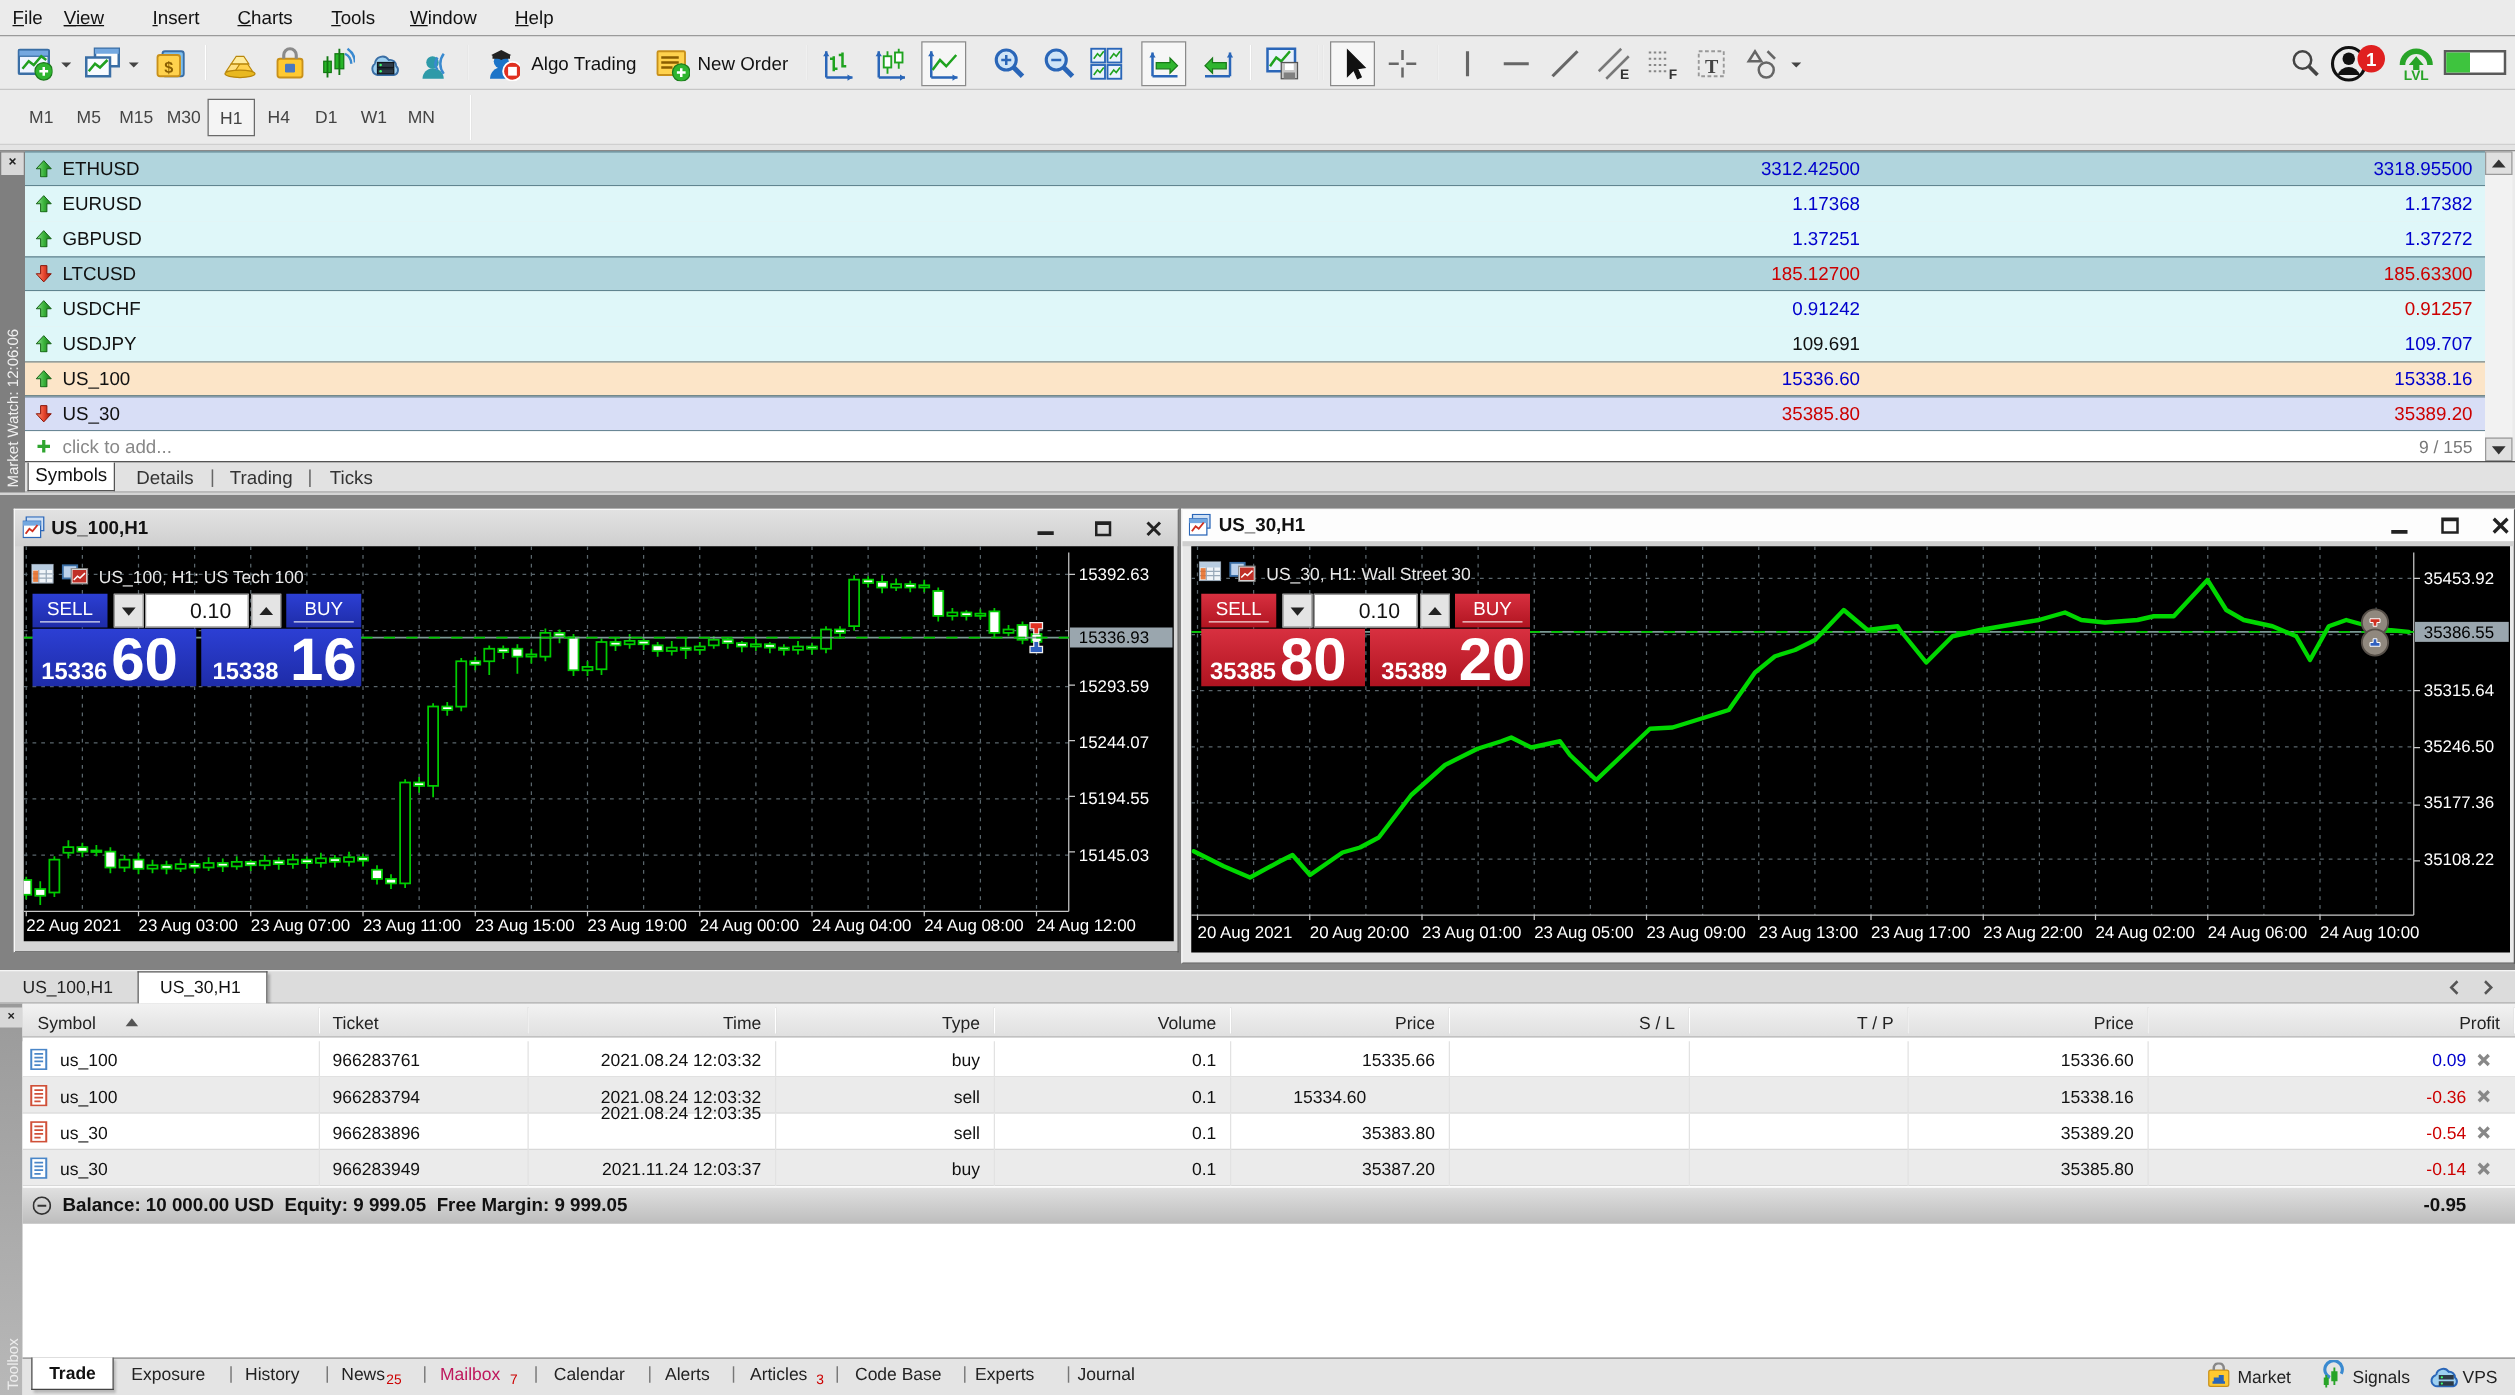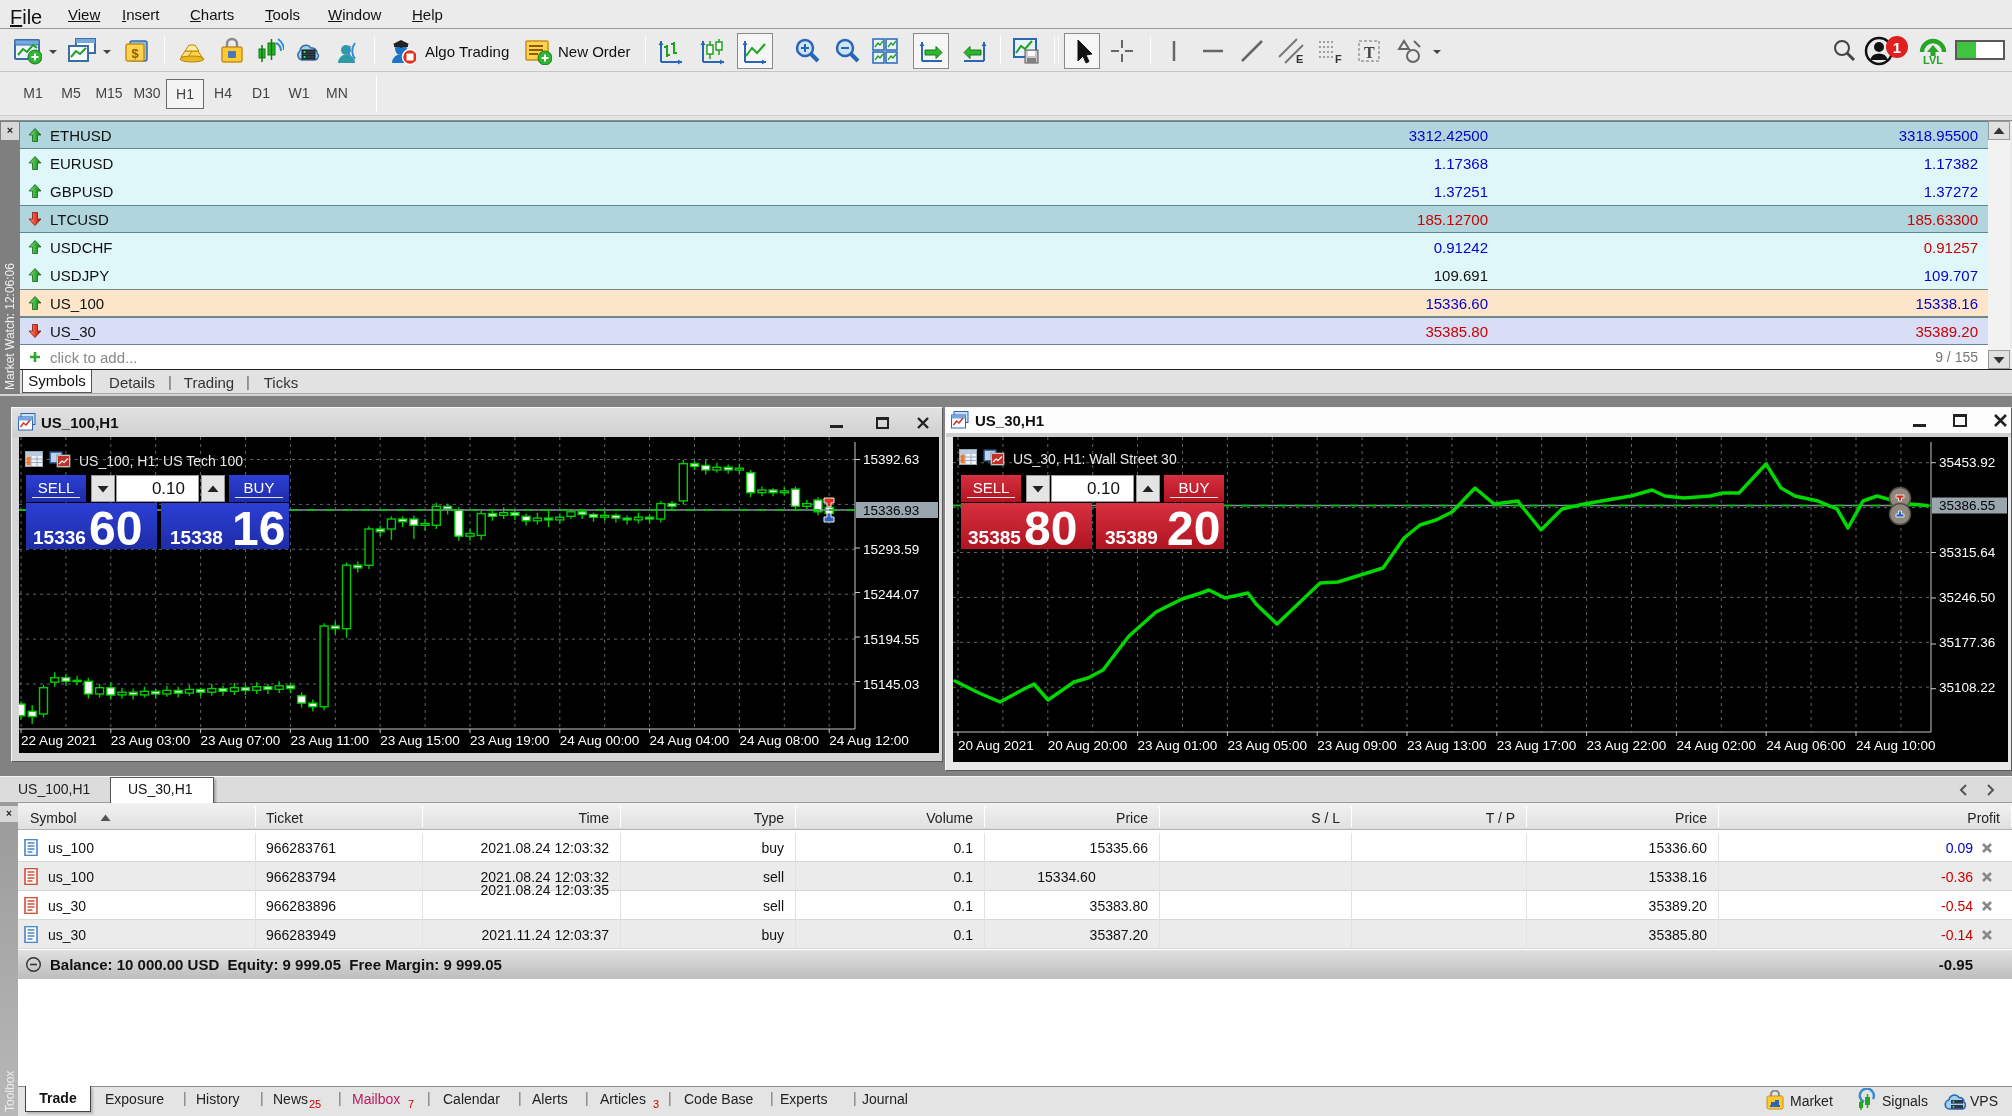--- a/index.html
+++ b/index.html
@@ -2,22 +2,22 @@
 <html><head><meta charset="utf-8"><style>
 * { margin:0; padding:0; box-sizing:border-box; }
 html,body { width:2012px; height:1116px; overflow:hidden; background:#ebebeb;
   font-family:"Liberation Sans", sans-serif; -webkit-font-smoothing:none; }
 .abs { position:absolute; }
 .txt { position:absolute; white-space:nowrap; }
 .u { text-decoration:underline; }
 </style></head><body>
 
 <div class="abs" style="left:0;top:0;width:2012px;height:29px;background:#ebebeb;border-bottom:1px solid #9a9a9a;"></div>
-<div class="txt" style="left:10px;top:6px;font-size:20px;color:#111;"><span class="u">F</span>ile</div>
-<div class="txt" style="left:68px;top:6px;font-size:15px;color:#111;text-decoration:underline;"><span class="u">V</span>iew</div>
+<div class="txt" style="left:10px;top:6px;font-size:15px;color:#111;"><span class="u">F</span>ile</div>
+<div class="txt" style="left:51px;top:6px;font-size:15px;color:#111;text-decoration:underline;"><span class="u">V</span>iew</div>
 <div class="txt" style="left:122px;top:6px;font-size:15px;color:#111;"><span class="u">I</span>nsert</div>
 <div class="txt" style="left:190px;top:6px;font-size:15px;color:#111;"><span class="u">C</span>harts</div>
 <div class="txt" style="left:265px;top:6px;font-size:15px;color:#111;"><span class="u">T</span>ools</div>
 <div class="txt" style="left:328px;top:6px;font-size:15px;color:#111;"><span class="u">W</span>indow</div>
 <div class="txt" style="left:412px;top:6px;font-size:15px;color:#111;"><span class="u">H</span>elp</div>
 <div class="abs" style="left:0;top:30px;width:2012px;height:42px;background:#ebebeb;border-bottom:1px solid #c6c6c6;"></div>
 <svg style="position:absolute;left:14px;top:37px;" width="28" height="28" viewBox="0 0 28 28">
     <rect x="1" y="3" width="24" height="19" rx="1" fill="#eef4ff" stroke="#3a6ea5" stroke-width="2"></rect>
 <rect x="1" y="3" width="24" height="5" fill="#74a8e0" stroke="#3a6ea5" stroke-width="1"></rect>
 <path d="M4 18 L9 12 L13 15 L19 8 L23 11" fill="none" stroke="#20a020" stroke-width="2"></path>
@@ -810,21 +810,21 @@
 <div class="abs" style="left:1718px;top:862px;width:1px;height:29px;background:#e2e2e2;"></div>
 <svg style="position:absolute;left:24px;top:868px;" width="15" height="17" viewBox="0 0 15 17">
     <rect x="1" y="0.5" width="12" height="16" fill="#fff" stroke="#d05038" stroke-width="1.6"></rect>
 <path d="M3.5 4 h7 M3.5 7 h7 M3.5 10 h7 M3.5 13 h5" stroke="#d05038" stroke-width="1.4"></path>
   </svg>
 <div class="txt" style="left:48px;top:869px;font-size:14px;color:#111;">us_100</div>
 <div class="txt" style="left:266px;top:869px;font-size:14px;color:#111;">966283794</div>
 <div class="txt" style="left:421px;top:869px;width:188px;text-align:right;font-size:14px;color:#111;">2021.08.24 12:03:32</div>
 <div class="txt" style="left:621px;top:869px;width:163px;text-align:right;font-size:14px;color:#111;">sell</div>
 <div class="txt" style="left:796px;top:869px;width:177px;text-align:right;font-size:14px;color:#111;">0.1</div>
-<div class="txt" style="left:985px;top:869px;width:163px;text-align:center;font-size:14px;color:#111;">15334.60</div>
+<div class="txt" style="left:930px;top:869px;width:163px;text-align:right;font-size:14px;color:#111;">15334.60</div>
 <div class="txt" style="left:1527px;top:869px;width:180px;text-align:right;font-size:14px;color:#111;">15338.16</div>
 <div class="txt" style="left:1719px;top:869px;width:254px;text-align:right;font-size:14px;color:#cc0000;">-0.36</div>
 <svg style="position:absolute;left:1981px;top:871px;" width="12" height="12" viewBox="0 0 12 12">
     <path d="M2 2 L10 10 M10 2 L2 10" stroke="#888" stroke-width="2.6"></path>
   </svg>
 <div class="abs" style="left:18px;top:891px;width:1994px;height:29px;background:#ffffff;border-bottom:1px solid #d8d8d8;"></div>
 <div class="abs" style="left:255px;top:891px;width:1px;height:29px;background:#e2e2e2;"></div>
 <div class="abs" style="left:422px;top:891px;width:1px;height:29px;background:#e2e2e2;"></div>
 <div class="abs" style="left:620px;top:891px;width:1px;height:29px;background:#e2e2e2;"></div>
 <div class="abs" style="left:795px;top:891px;width:1px;height:29px;background:#e2e2e2;"></div>

